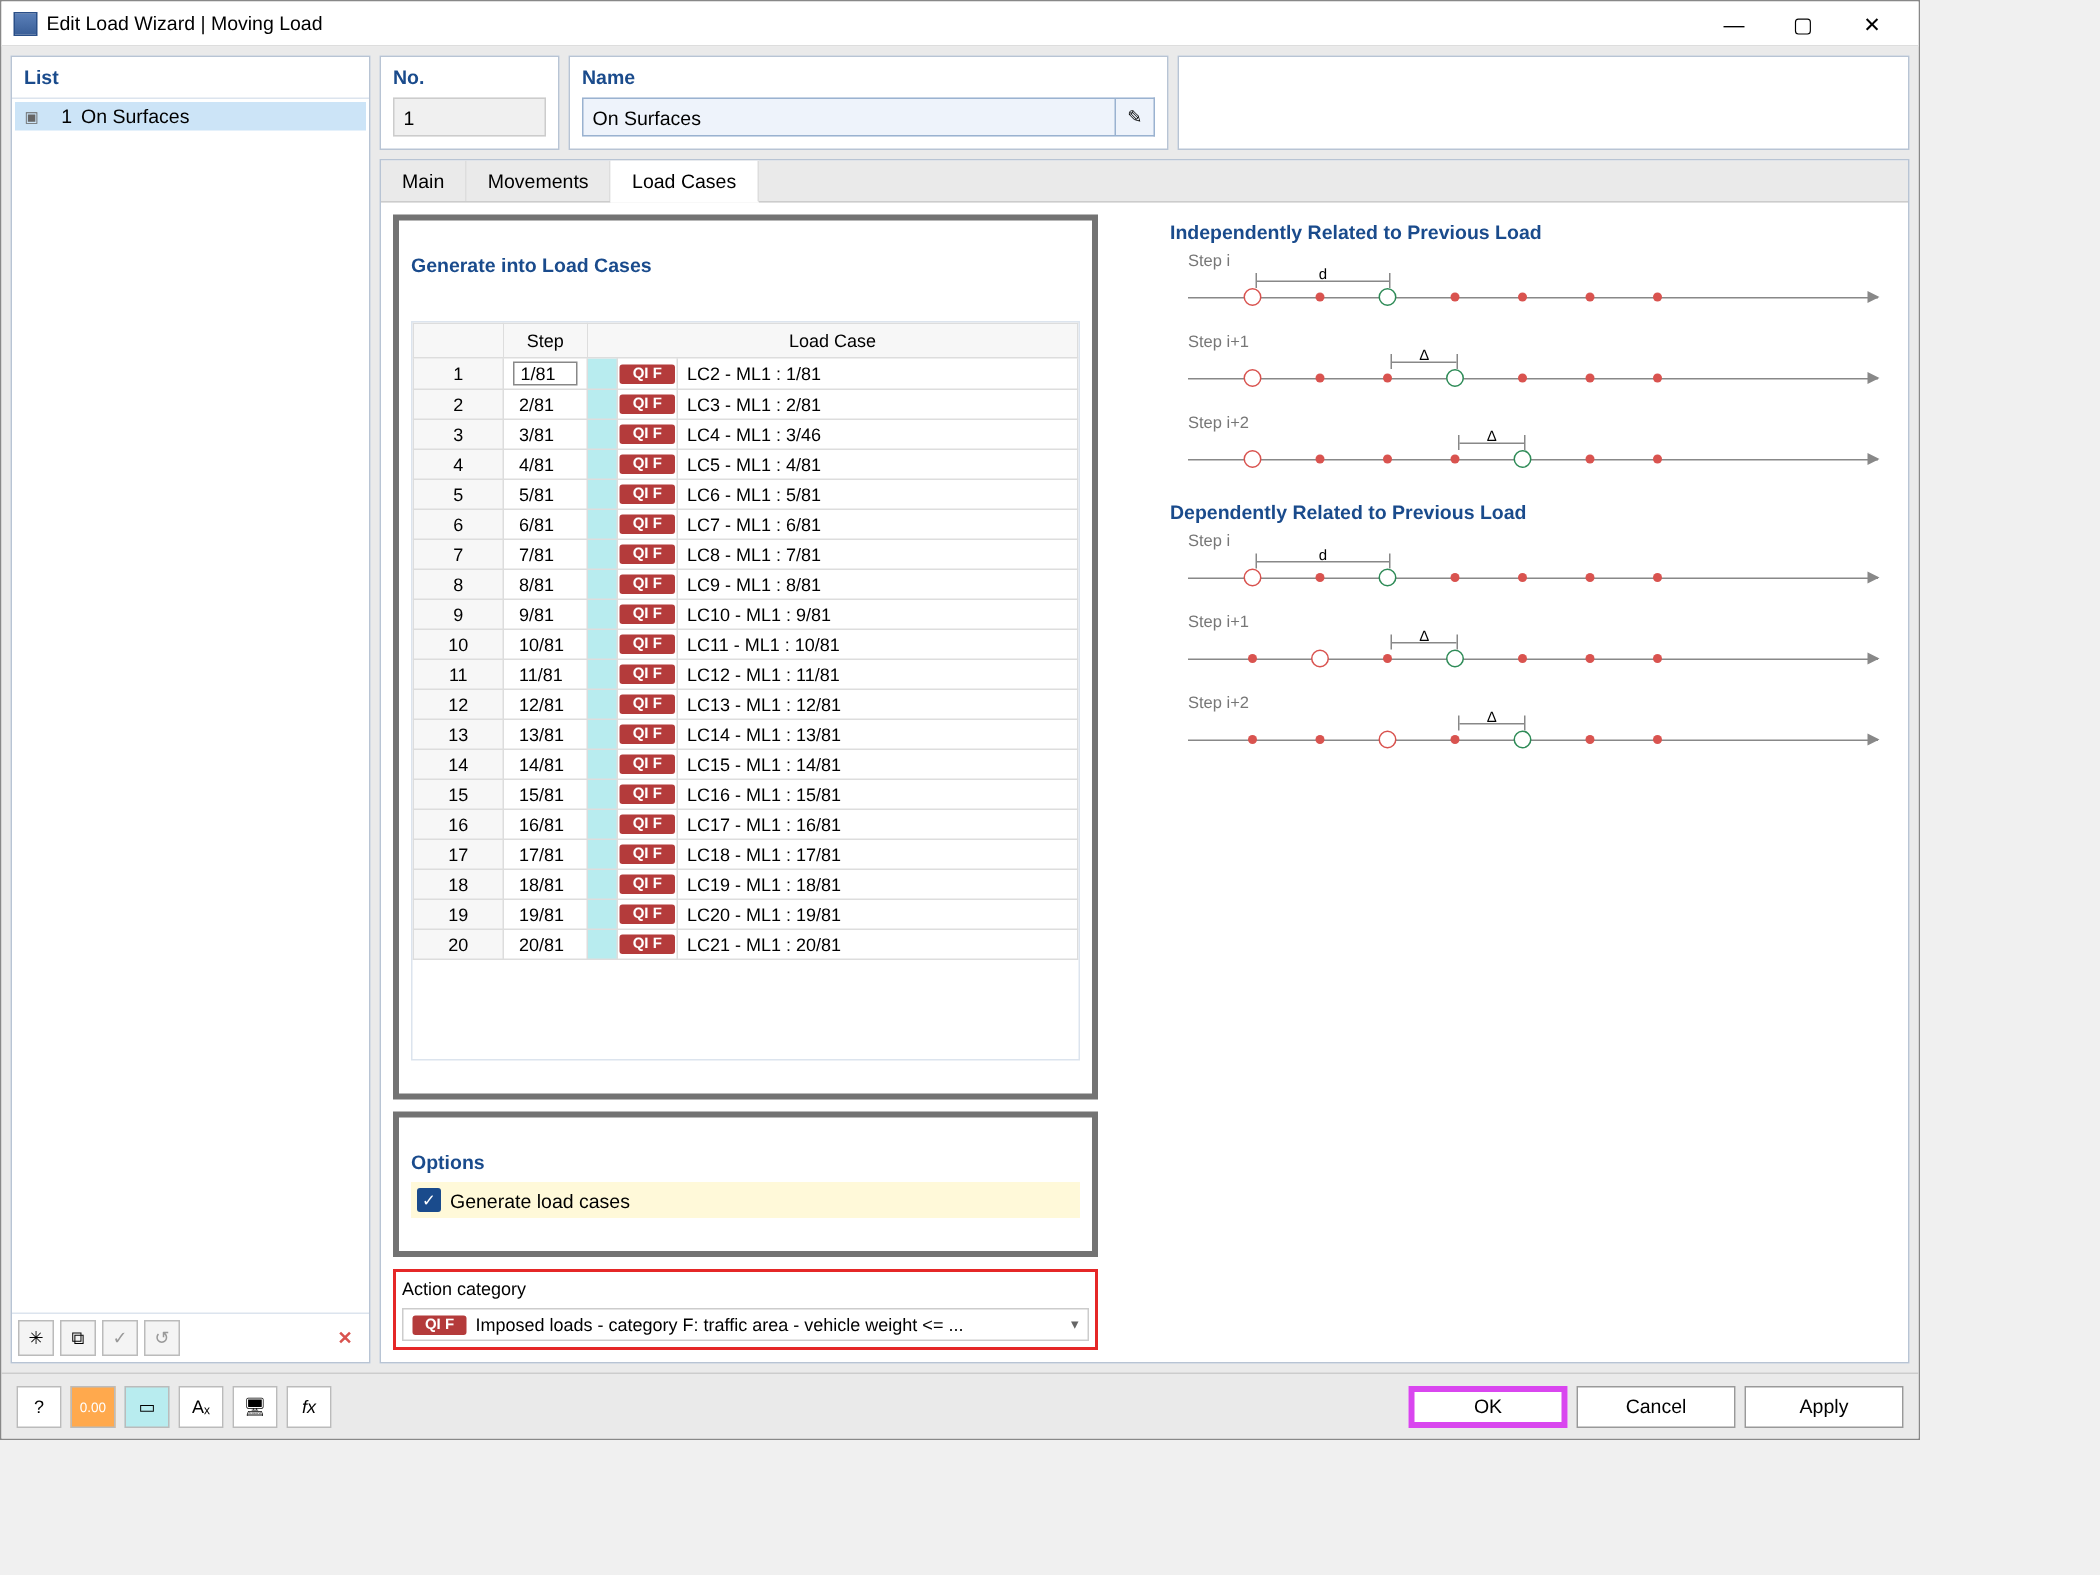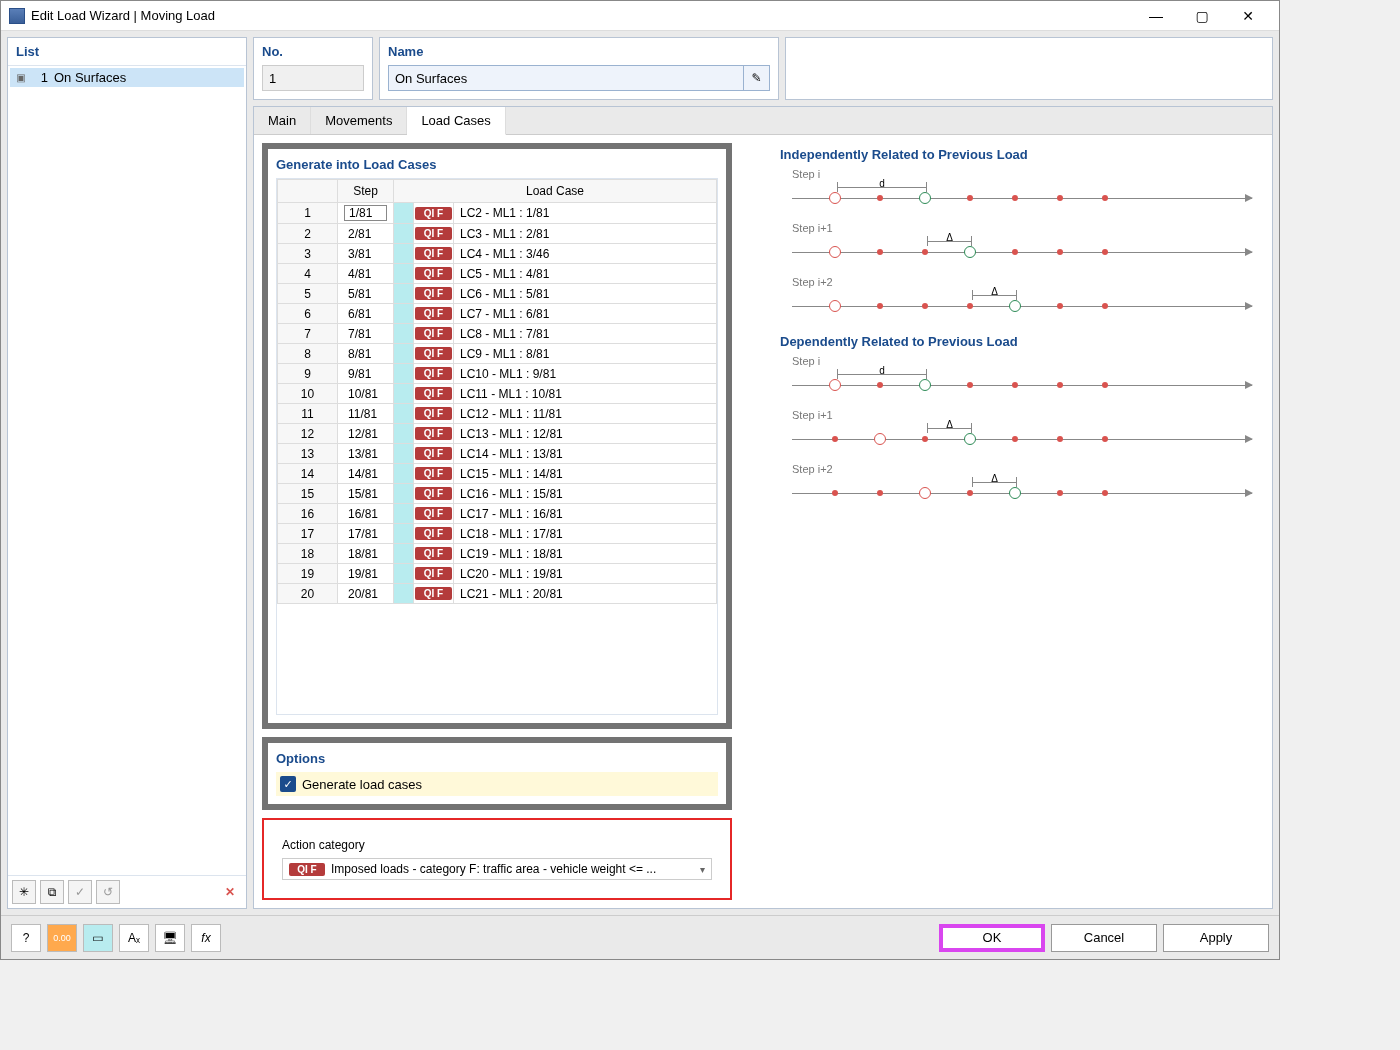--- a/index.html
+++ b/index.html
@@ -39,42 +39,42 @@
 
 .main-area { flex:1; background:#fff; border:1px solid #b8c4d4; display:flex; flex-direction:column; overflow:hidden;justify-content:space-between; }
 .tabs { display:flex; background:#eaeaea; border-bottom:1px solid #ccc; }
 .tab { padding:6px 14px; font-size:13px; cursor:pointer; border-right:1px solid #ddd; }
 .tab.active { background:#fff; border-bottom:1px solid #fff; margin-bottom:-1px; }
 
 .panels { flex:1; display:flex; gap:8px; padding:8px; overflow:hidden; }
 .col-left { width:470px; display:flex; flex-direction:column; gap:8px; }
 .col-right { flex:1; overflow:auto;margin-left:40px; }
 
-.section { background:#fff; border:6px solid #737373; padding:8px 8px; }
+.section { background:#fff; border:4px solid #737373; padding:22px 8px; }
 .section-title { font-size:13px; font-weight:600; color:#1a4b8c; margin-bottom:6px; }
 
-.grid-wrap { flex:1; min-height:0; position:relative; overflow:hidden; border:1px solid #dce4ee; }
+.grid-wrap { flex:1; min-height:0; position:relative; overflow:hidden; border:1px solid #dce4ee;margin-top:24px; }
 .grid-scroll { height:100%; overflow-y:scroll; }
 .grid { width:100%; border-collapse:collapse; font-size:12px; }
 .grid th { background:#f7f7f7; border:1px solid #ddd; padding:4px 6px; font-weight:400; position:sticky; top:0; }
 .grid td { border:1px solid #ddd; padding:2px 6px; height:20px; }
 .grid td.rn { background:#f7f7f7; text-align:center; width:60px; }
 .grid td.step { width:56px; text-align:center; }
 .grid td.step input { width:100%; border:none; text-align:left; font-size:12px; padding:0 4px; }
 .grid td.swatch { width:20px; background:#b8ecef; }
 .grid td.badge { width:40px; padding:1px; }
 .badge-chip { background:#b43b3b; color:#fff; font-size:10px; font-weight:600; text-align:center; padding:1px 2px; border-radius:2px; }
 .grid td.lc { text-align:left; }
 .grid tr.active td.step input { border:1px solid #888; }
 
 .options { }
 .chk-row { display:flex; align-items:center; gap:6px; background:#fff9d9; padding:4px; font-size:13px; }
 .chk { width:16px;height:16px;background:#1a4b8c;border-radius:2px;display:flex;align-items:center;justify-content:center;color:#fff;font-size:11px; }
 
-.actioncat { border:2px solid #e52727; padding:18px; }
+.actioncat { border:2px solid #e52727; padding:4px; }
 .actioncat-label { font-size:12px; margin-bottom:6px; }
 .ac-select { display:flex; align-items:center; border:1px solid #ccc; padding:3px 6px; gap:6px; cursor:pointer; }
 .ac-select .badge-chip { width:36px; }
 .ac-select .txt { flex:1; font-size:12px; overflow:hidden; text-overflow:ellipsis; white-space:nowrap; }
 .ac-select .arrow { font-size:10px; color:#666; }
 
 
 .diagram-title { font-size:13px; font-weight:600; color:#1a4b8c; margin:4px 0 2px; }
 .step-lbl { font-size:11px; color:#777; margin:6px 0 2px 12px; }
 .dline { position:relative; height:34px; margin:0 12px 6px; }

